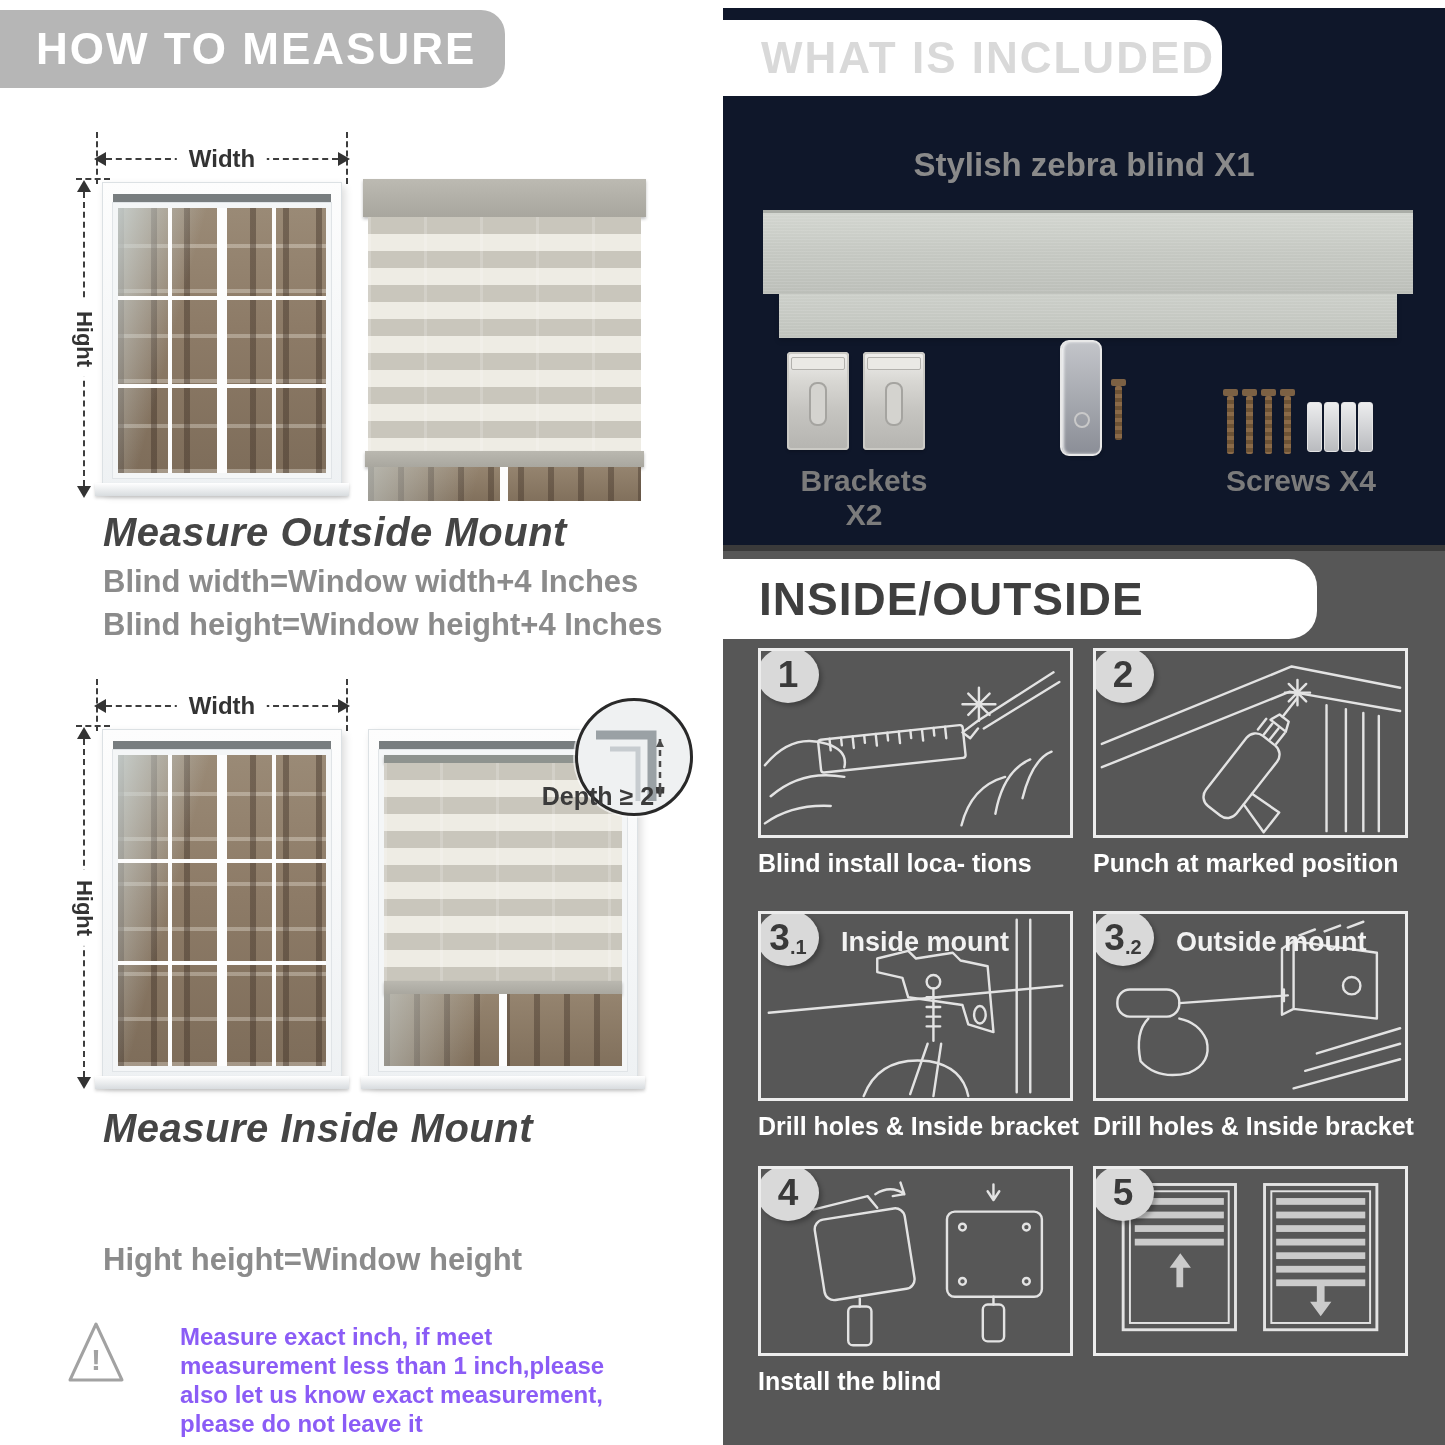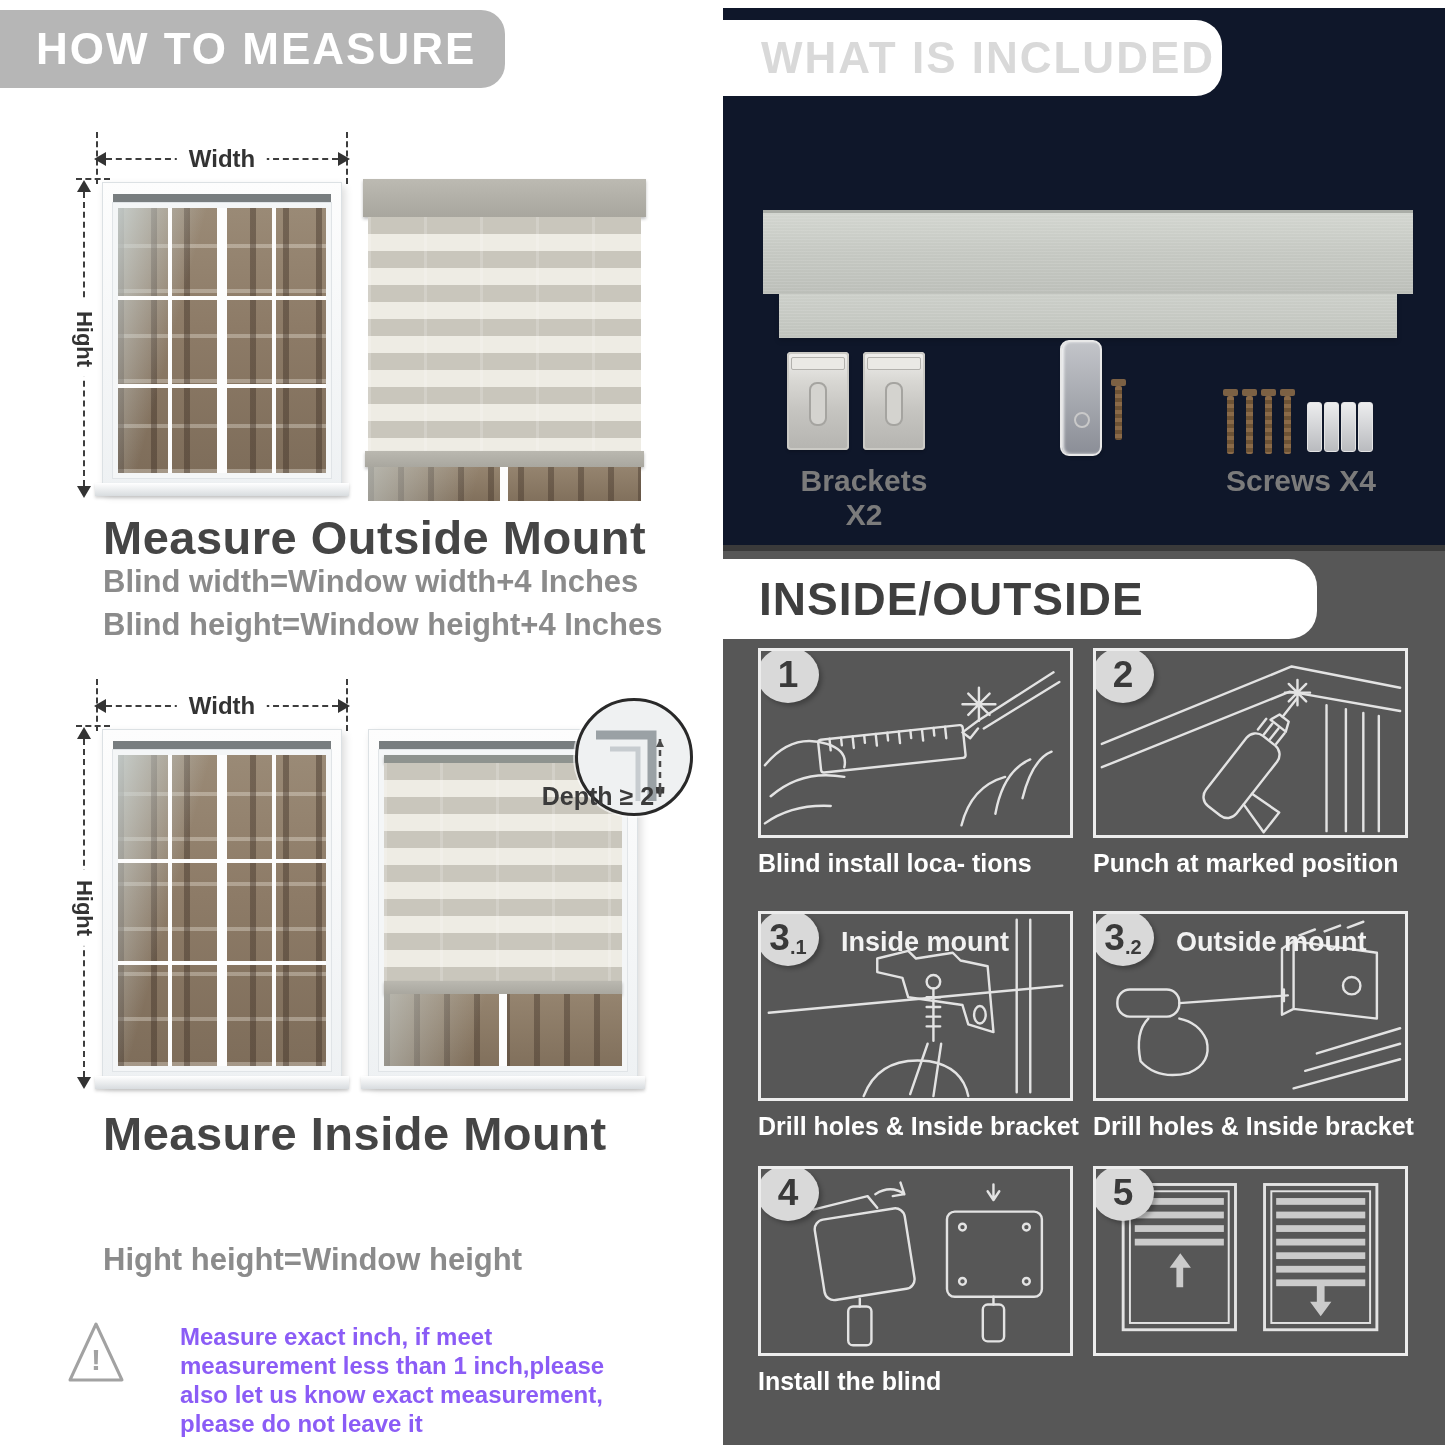--- a/index.html
+++ b/index.html
@@ -64,21 +64,21 @@
   .blindfig{position:absolute;}
   
   .fig4 .sash{display:flex;flex-direction:column;}
   .fig4 .zb-cassette{height:8px;width:100%;margin-left:0;background:#8e938f;}
   .fig4 .zb-body{flex:0 0 218px;}
   .fig4 .zb-rail{width:100%;margin-left:0;height:13px;}
   .fig4 .zb-glass{flex:1;}
   .mag{position:absolute;width:112px;height:112px;border-radius:50%;border:3px solid #292929;
     background:#eff1f2;box-shadow:0 0 0 2px rgba(255,255,255,.6);overflow:hidden;}
   .depth-label{position:absolute;font-weight:bold;font-size:25px;color:#3b3b3b;text-align:right;}
-  .h-measure{position:absolute;font-weight:bold;font-size:47px;color:#454545;letter-spacing:.5px;}
+  .h-measure{position:absolute;font-weight:bold;font-size:40px;color:#454545;letter-spacing:.5px;font-style:italic;}
   .f-line{position:absolute;font-weight:bold;font-size:31px;color:#8b8b8b;}
   .warn-text{position:absolute;font-size:24px;line-height:29px;color:#8b5cf6;font-weight:bold;}
   
   .included{left:723px;top:0;width:722px;height:545px;background:#0f172a;margin-top:8px;}
   .wii-banner{position:absolute;left:0;top:12px;width:499px;height:76px;background:#fff;
     border-radius:0 26px 26px 0;color:#d9d9d9;font-weight:bold;font-size:44px;line-height:76px;
     padding-left:38px;letter-spacing:2px;box-sizing:border-box;}
   .blind-label{position:absolute;left:0;top:138px;width:100%;text-align:center;
     font-weight:bold;font-size:33px;color:#8a8a8a;}
   .rail-top{position:absolute;left:40px;top:202px;width:650px;height:84px;
@@ -205,20 +205,21 @@
 
     <svg style="position:absolute;left:66px;top:1318px;" width="60" height="70" viewBox="0 0 60 70">
       <path d="M30,6 L56,62 H4 Z" fill="none" stroke="#a2a2a2" stroke-width="3" stroke-linejoin="round"></path>
       <text x="30" y="52" text-anchor="middle" font-size="30" font-weight="bold" fill="#a2a2a2">!</text>
     </svg>
     <div class="warn-text" style="left:180px;top:1322px;width:452px;">Measure exact inch, if meet measurement less than 1 inch,please also let us know exact measurement, please do not leave it</div>
   </section>
 
   <section class="included">
     <div class="wii-banner">WHAT IS INCLUDED</div>
+    <div class="blind-label">Stylish zebra blind X1</div>
     <div class="rail-top"></div>
     <div class="rail-bot"></div>
 
     <div class="bracket" style="left:64px;top:344px;"></div>
     <div class="bracket" style="left:140px;top:344px;"></div>
 
     <div class="safety" style="left:337px;top:332px;"></div>
     <div class="screw" style="left:392px;top:378px;height:54px;"></div>
 
     <div class="screw" style="left:504px;top:388px;height:58px;"></div>

